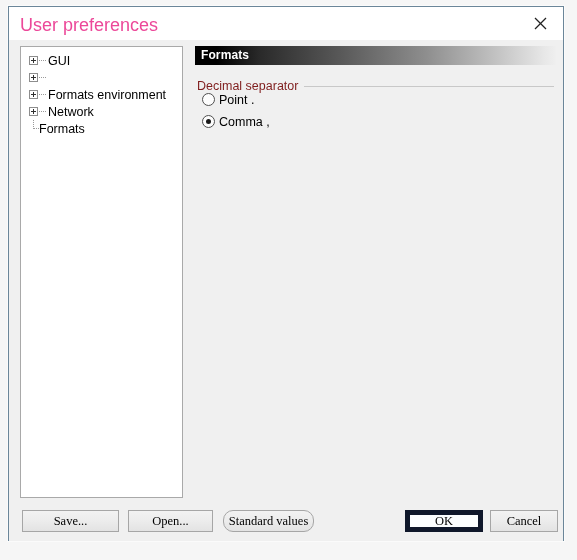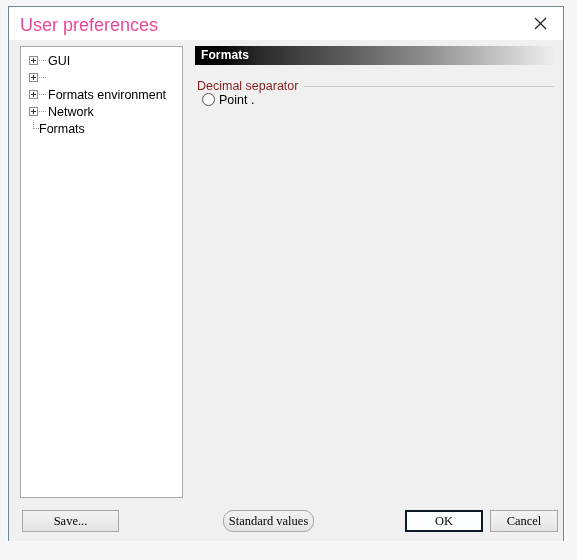--- a/index.html
+++ b/index.html
@@ -266,21 +266,21 @@
     font-size: 12.5px;
     color: #000;
     display: flex;
     align-items: center;
     justify-content: center;
     cursor: default;
     padding: 0;
   }
   .btn.primary {
     background: #fbfdfe;
-    border: 2px solid #0f172a;
+    border: 5px solid #0f172a;
   }
   #btn-save   { left: 13px;  top: 7px; width: 97px; }
   #btn-open   { left: 119px; top: 7px; width: 85px; }
   #btn-std    { left: 214px; top: 7px; width: 91px; border-radius: 10px; }
   #btn-ok     { left: 396px; top: 7px; width: 78px; }
   #btn-cancel { left: 481px; top: 7px; width: 68px; }
 </style>
 </head>
 <body>
 
@@ -334,25 +334,30 @@
         <div class="group-title-row">
           <span class="group-title">Decimal separator</span>
           <span class="group-rule"></span>
         </div>
 
         <div class="radio-row">
           <span class="radio"></span>
           <span class="radio-label">Point .</span>
         </div>
 
+        <div class="radio-row">
+          <span class="radio checked"></span>
+          <span class="radio-label">Comma ,</span>
+        </div>
       </div>
 
     </div>
 
     <div class="footer">
       <button class="btn" id="btn-save">Save...</button>
+      <button class="btn" id="btn-open">Open...</button>
       <button class="btn" id="btn-std">Standard values</button>
       <button class="btn primary" id="btn-ok">OK</button>
       <button class="btn" id="btn-cancel">Cancel</button>
     </div>
 
   </div>
 </div>
 
 </body></html>

